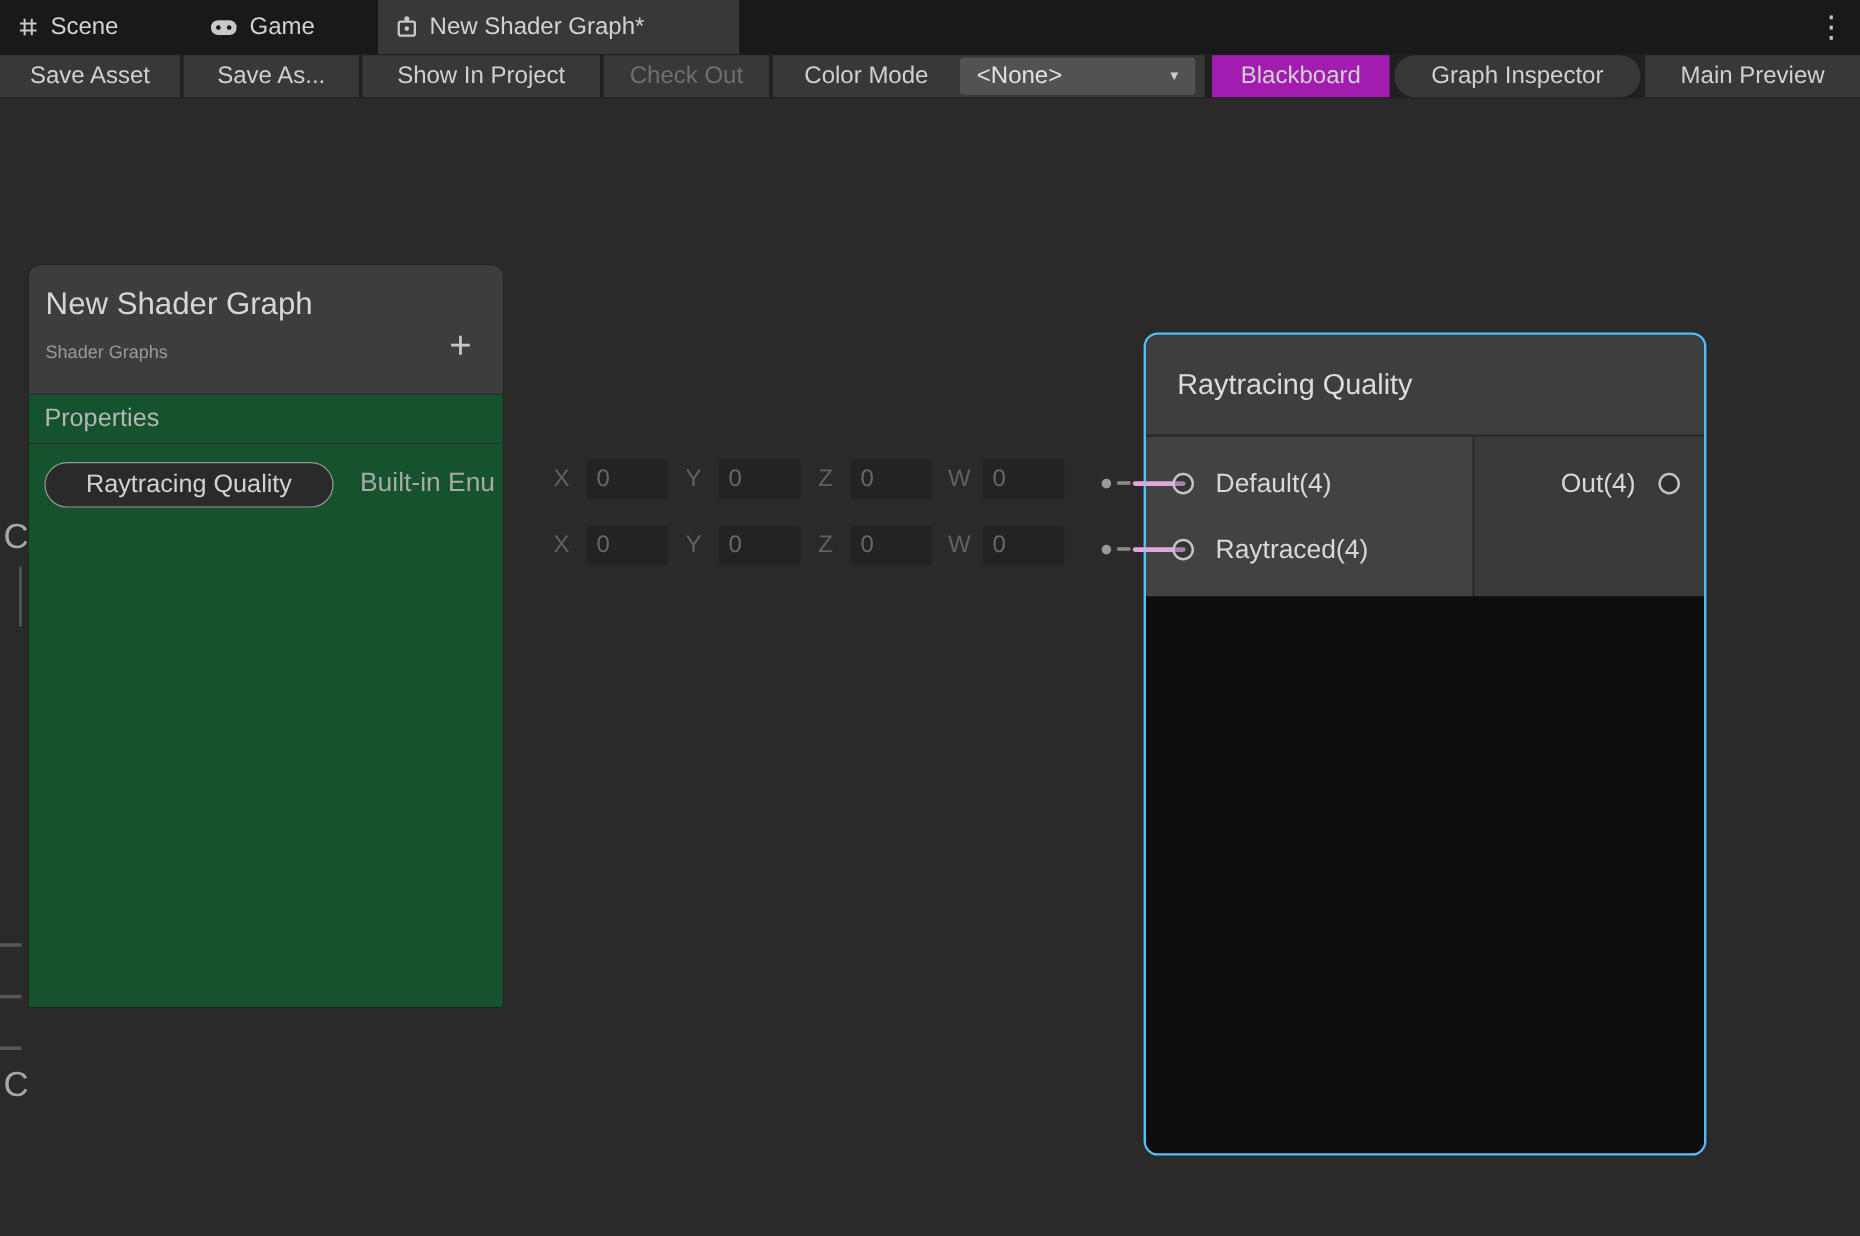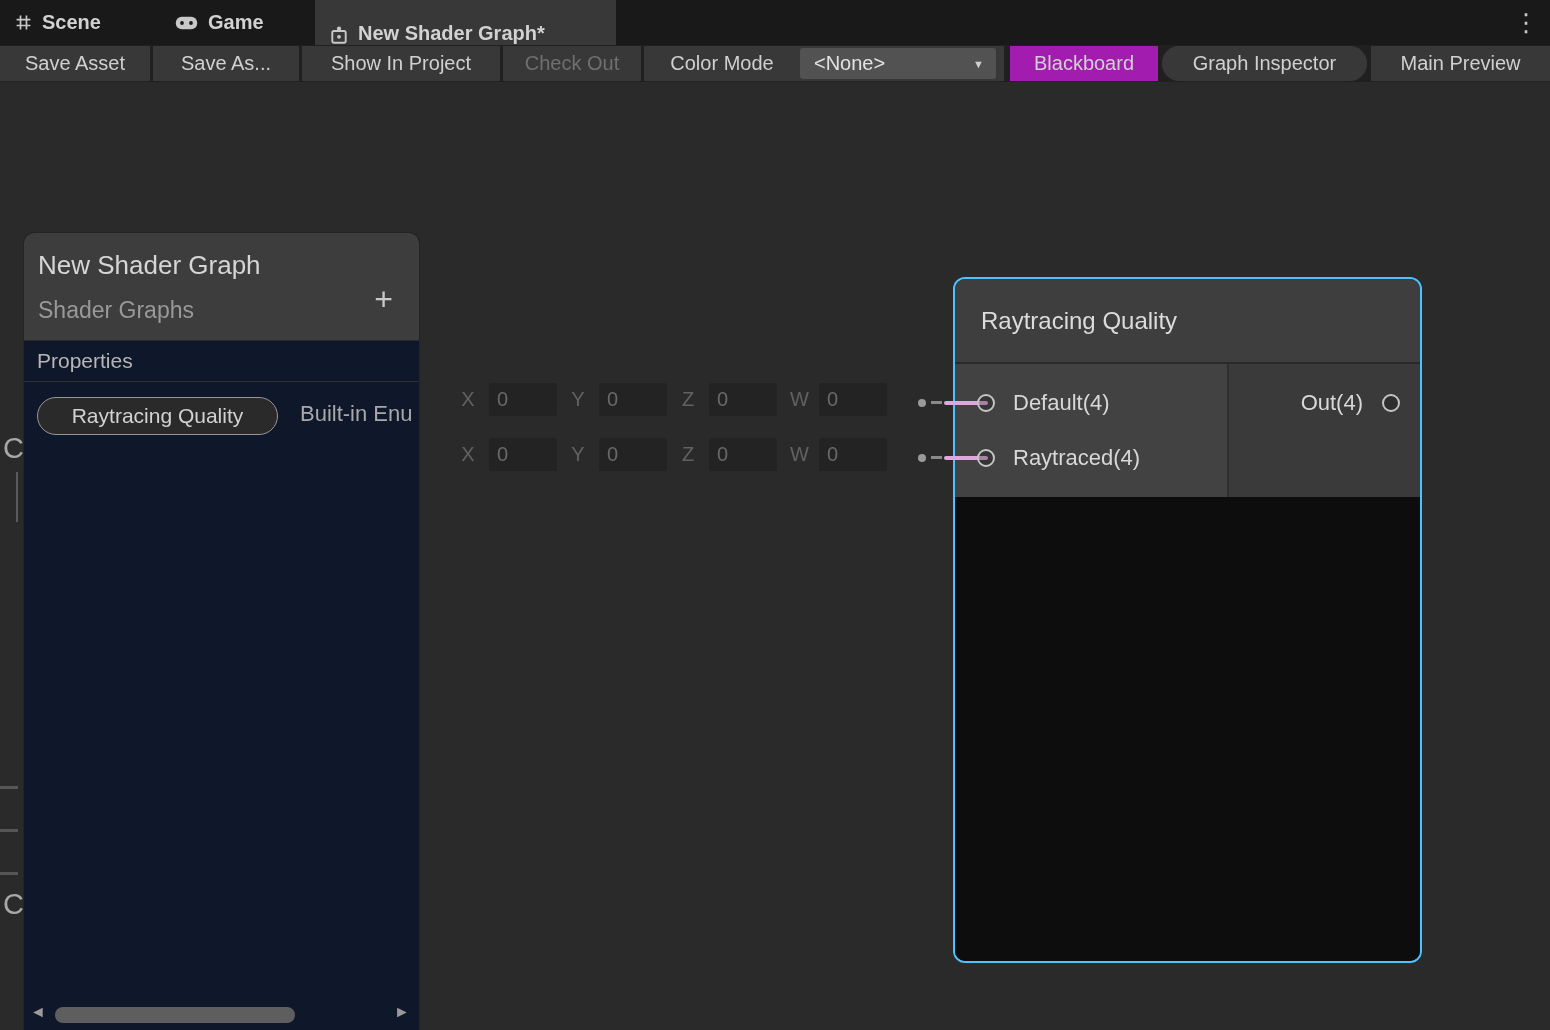--- a/index.html
+++ b/index.html
@@ -2,21 +2,21 @@
 <html><head>
 <meta charset="utf-8">
 <style>
   html,body{margin:0;padding:0;background:#1a1a1a;}
   .stage{position:relative;width:1550px;height:1030px;background:#2a2a2a;overflow:hidden;
          font-family:"Liberation Sans",sans-serif;color:#d2d2d2;}
 
   
   .tabbar{position:absolute;left:0;top:0;width:1550px;height:45px;background:#191919;}
   .tab{position:absolute;top:0;height:45px;display:flex;align-items:center;gap:10px;
-       padding:0 15px;font-size:20px;color:#d2d2d2;box-sizing:border-box;cursor:default;font-weight:bold;}
+       padding:0 15px;font-size:20px;color:#d2d2d2;box-sizing:border-box;cursor:default;}
   .tab.active{background:#383838;}
   .tab .ticon{display:flex;align-items:center;}
   .kebab{position:absolute;top:0;left:1502px;width:48px;height:45px;display:flex;
          align-items:center;justify-content:center;font-size:25px;color:#c8c8c8;}
 
   
   .toolstrip{position:absolute;left:0;top:45px;width:1550px;height:37px;background:#202020;}
   .tbtn{position:absolute;top:46px;height:35px;background:#383838;color:#d0d0d0;font-size:20px;
         display:flex;align-items:center;justify-content:center;box-sizing:border-box;white-space:nowrap;}
   .tbtn.disabled{color:#6f6f6f;}
@@ -53,25 +53,25 @@
                border-left:2px solid #2f2f2f;box-sizing:border-box;}
   .ring{position:absolute;width:14px;height:14px;border:2px solid #c4c4c4;border-radius:50%;
         background:rgba(10,10,10,.25);z-index:7;}
   .port-label{position:absolute;font-size:22px;color:#d8d8d8;height:34px;line-height:34px;z-index:2;white-space:nowrap;}
   .node-preview{position:absolute;left:0;top:218px;right:0;bottom:0;background:#0d0d0d;}
 
   
   .edge{position:absolute;height:4px;background:#dda8dd;border-radius:2px;}
 
   
-  .bb{position:absolute;left:24px;top:233px;width:395px;height:797px;background:#0f172a;
+  .bb{position:absolute;left:24px;top:221px;width:395px;height:618px;background:#14532d;
       border-radius:10px 10px 0 0;overflow:hidden;box-shadow:0 0 0 1px #242424;}
   .bb-header{position:relative;height:107px;background:#3d3d3d;border-bottom:1px solid #2a2a2a;}
   .bb-title{position:absolute;left:14px;top:17px;font-size:26px;color:#d6d6d6;}
-  .bb-sub{position:absolute;left:14px;top:64px;font-size:23px;color:#999999;}
+  .bb-sub{position:absolute;left:14px;top:64px;font-size:15px;color:#999999;}
   .bb-plus{position:absolute;right:26px;top:50px;font-size:32px;font-weight:300;color:#c8c8c8;line-height:1;}
   .bb-row{height:40px;display:flex;align-items:center;padding-left:13px;font-size:21px;color:#b6b6b6;
           border-bottom:1px solid #303030;}
   .bb-kwrow{position:relative;height:60px;display:flex;align-items:center;padding-top:7px;box-sizing:border-box;}
   .pill{margin-left:13px;width:241px;height:38px;border:1px solid #989898;border-radius:19px;
         background:#2a2a2a;display:flex;align-items:center;justify-content:center;font-size:21px;
         color:#d2d2d2;box-sizing:border-box;}
   .kw-type{position:absolute;left:276px;top:50%;transform:translateY(-42%);font-size:22px;color:#a8a8a8;white-space:nowrap;text-align:right;}
   .bb-scroll-thumb{position:absolute;left:31px;top:774px;width:240px;height:16px;border-radius:8px;background:#5e5e5e;}
   .bb-scroll-arrow{position:absolute;top:770px;font-size:16px;color:#9a9a9a;}
@@ -95,21 +95,21 @@
     <div class="tab" style="left:160px;">
       <span class="ticon">
         <svg width="23" height="14" viewBox="0 0 23 14">
             <rect x="0.8" y="0.8" width="21.4" height="12.4" rx="6" fill="#c8c8c8"></rect>
             <circle cx="7" cy="7" r="1.9" fill="#191919"></circle>
             <circle cx="16" cy="7" r="1.9" fill="#191919"></circle>
           </svg>
       </span>
       <span>Game</span>
     </div>
-    <div class="tab active" style="left:315px;width:301px;align-items:flex-end;">
+    <div class="tab active" style="left:315px;width:301px;">
       <span class="ticon">
         <svg width="18" height="19" viewBox="0 0 16 17">
             <rect x="2" y="4.5" width="12" height="10.5" rx="1.5" fill="none" stroke="#c8c8c8" stroke-width="1.7"></rect>
             <circle cx="8" cy="2.4" r="1.9" fill="#c8c8c8"></circle>
             <circle cx="8" cy="9.7" r="1.7" fill="#c8c8c8"></circle>
           </svg>
       </span>
       <span>New Shader Graph*</span>
     </div>
     <div class="kebab">⋮</div>

